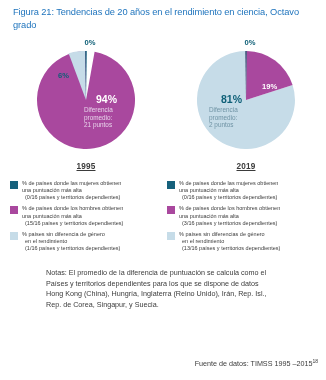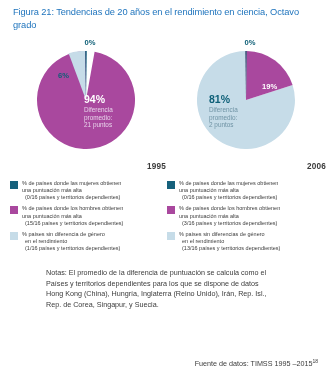--- a/index.html
+++ b/index.html
@@ -66,20 +66,21 @@
   }
   
   #pie-top-label-1995 { left: 4px; }
   #pie-top-label-2015 { left: 4px; }
 
   .pct-big {
     position: absolute;
     font-size: 10.5px;
     font-weight: bold;
     line-height: 11px;
+    margin-left: 12px;
   }
   .pct-sub {
     position: absolute;
     font-size: 6.4px;
     line-height: 7.6px;
     font-weight: normal;
   }
   .pct-small {
     position: absolute;
     font-size: 7.6px;
@@ -94,25 +95,26 @@
   
   #label-2015-81      { left: 43px;  top: 56px;  color: #0d5f77; }
   #label-2015-81-sub  { left: 43px;  top: 68px;  color: #6f93a4; }
   #label-2015-19      { left: 96px;  top: 44px;  color: #ffffff; text-align: center; }
 
   .year-label {
     position: absolute;
     top: 124px;
     left: 0;
     width: 160px;
-    text-align: right;
+    text-align: center;
     font-size: 8.2px;
     font-weight: bold;
     color: #3b3b3b;
     letter-spacing: 0.2px;
+    text-decoration: underline;
   }
 
   
   #legends-area {
     position: absolute;
     left: 0;
     top: 180px;
     width: 326px;
     height: 80px;
   }
@@ -219,21 +221,21 @@
     </div>
 
     <div class="pct-small" id="label-2015-19">19%</div>
     <div class="pct-big" id="label-2015-81">81%</div>
     <div class="pct-sub" id="label-2015-81-sub">
       <span>Diferencia</span><br>
       <span>promedio:</span><br>
       <span>2 puntos</span>
     </div>
 
-    <div class="year-label">2006</div>
+    <div class="year-label">2019</div>
   </div>
 </div>
 
 <div id="legends-area">
 
   <div class="legend-col" id="legend-col-1995">
     <div class="legend-item">
       <span class="legend-swatch" style="background:#16617c"></span>
       <span class="legend-text">% de países donde las mujeres obtienen</span>
       <span class="legend-text">una puntuación más alta</span>

